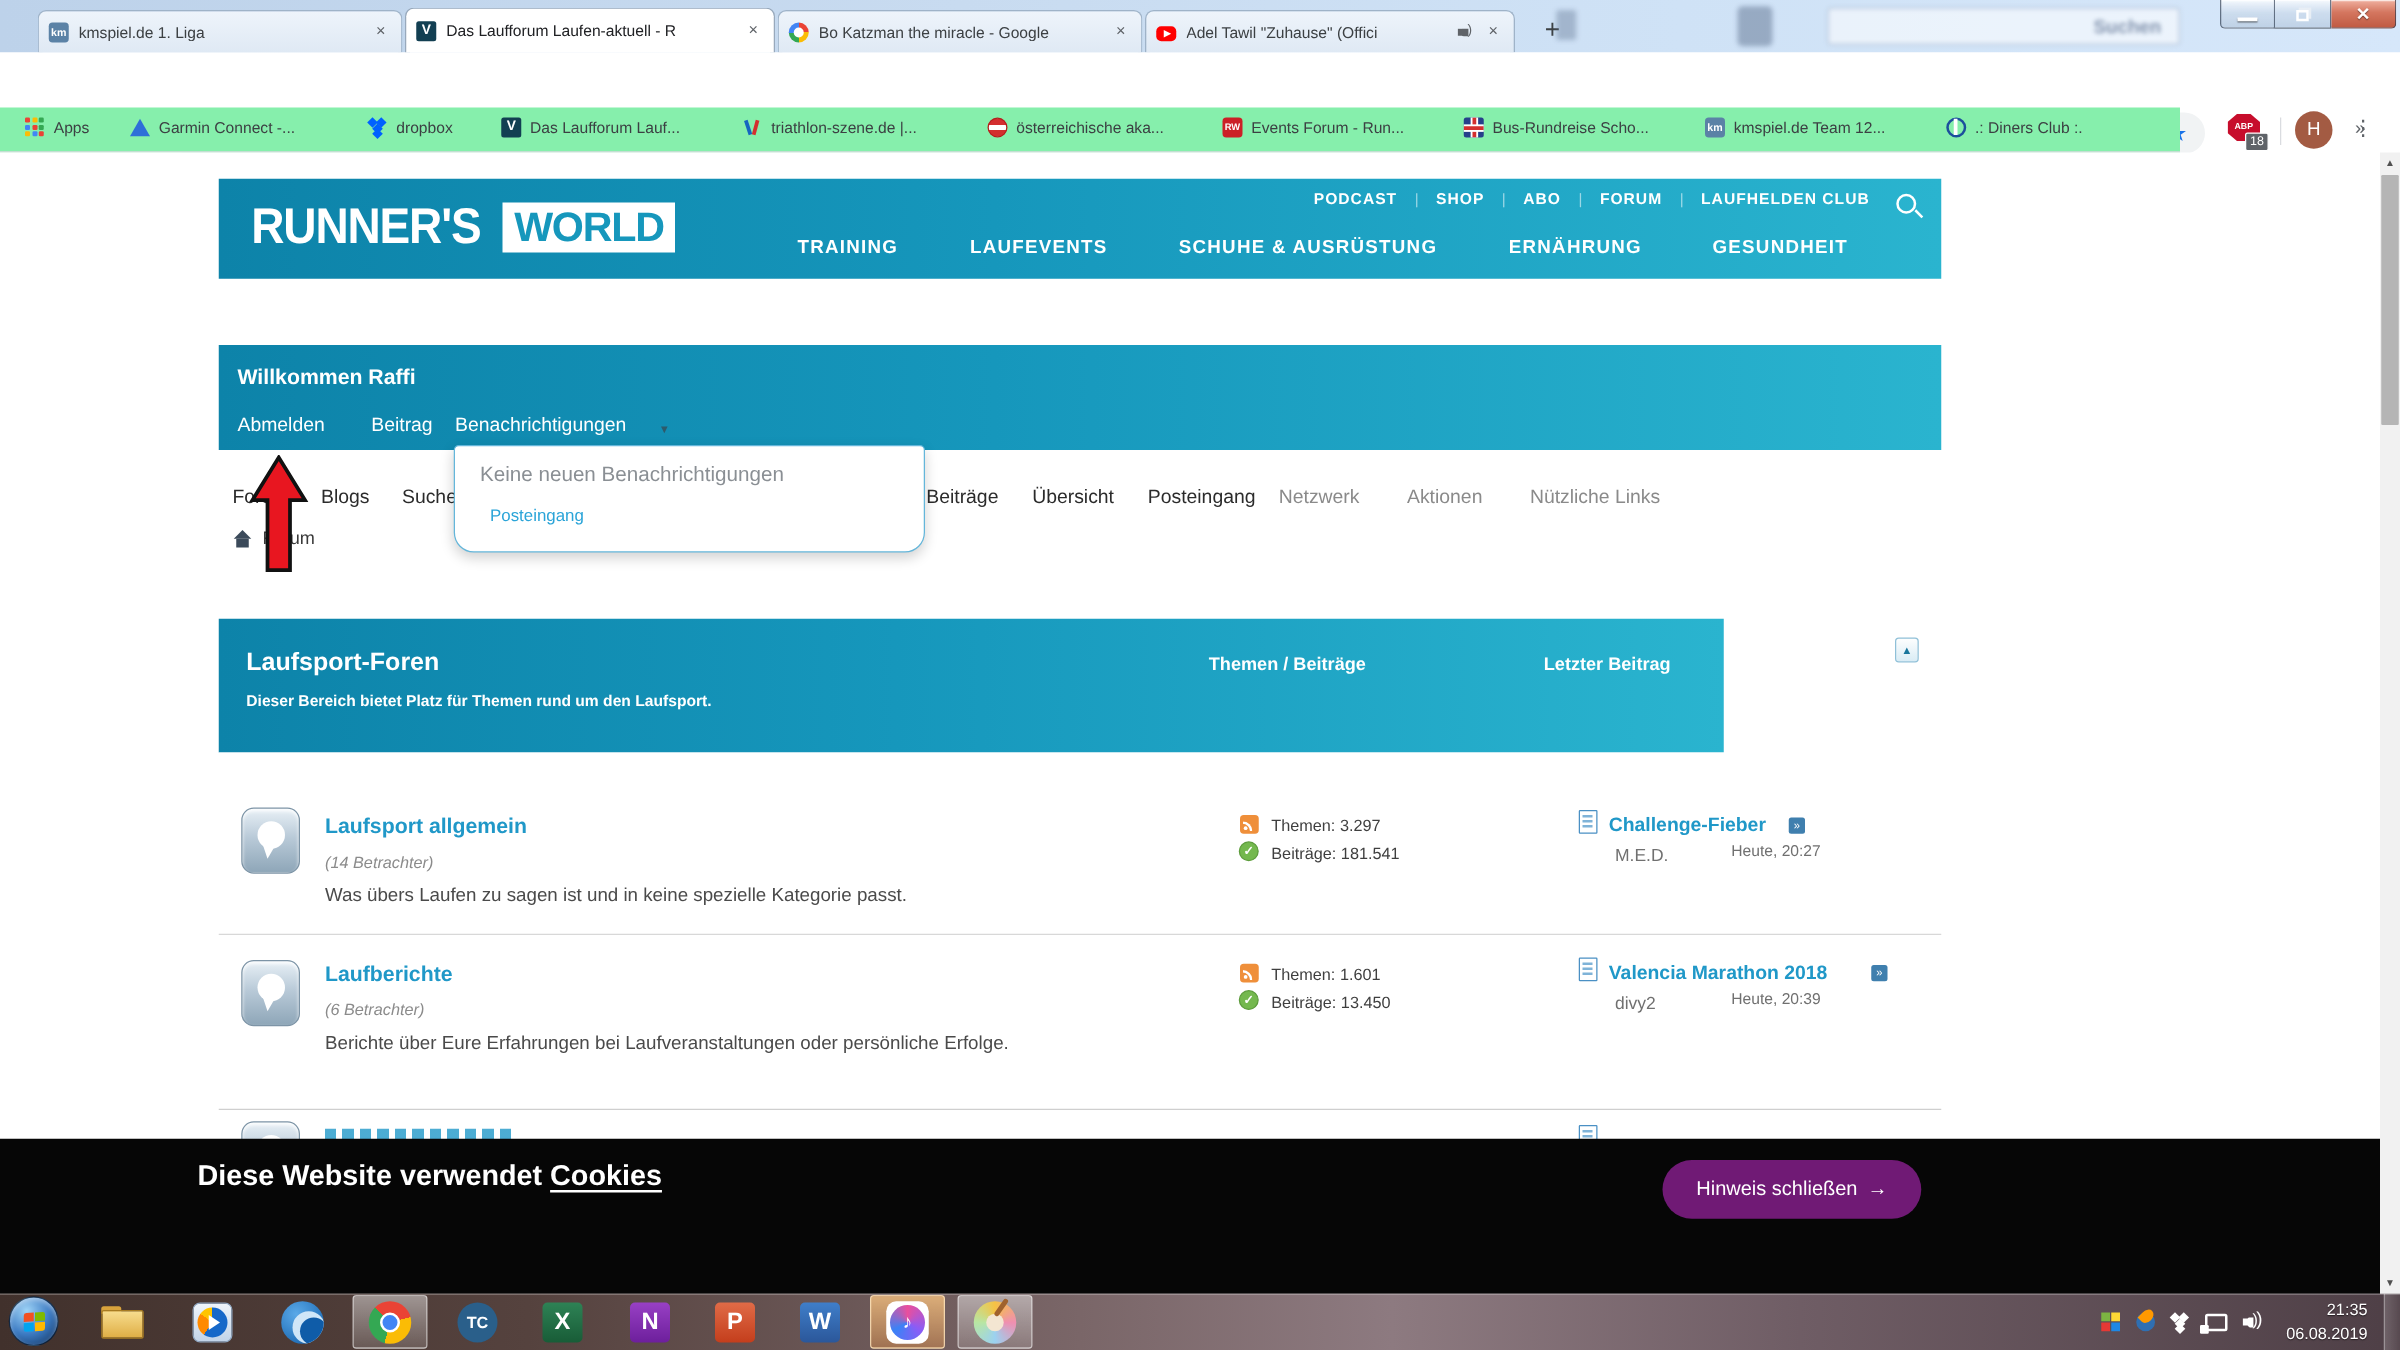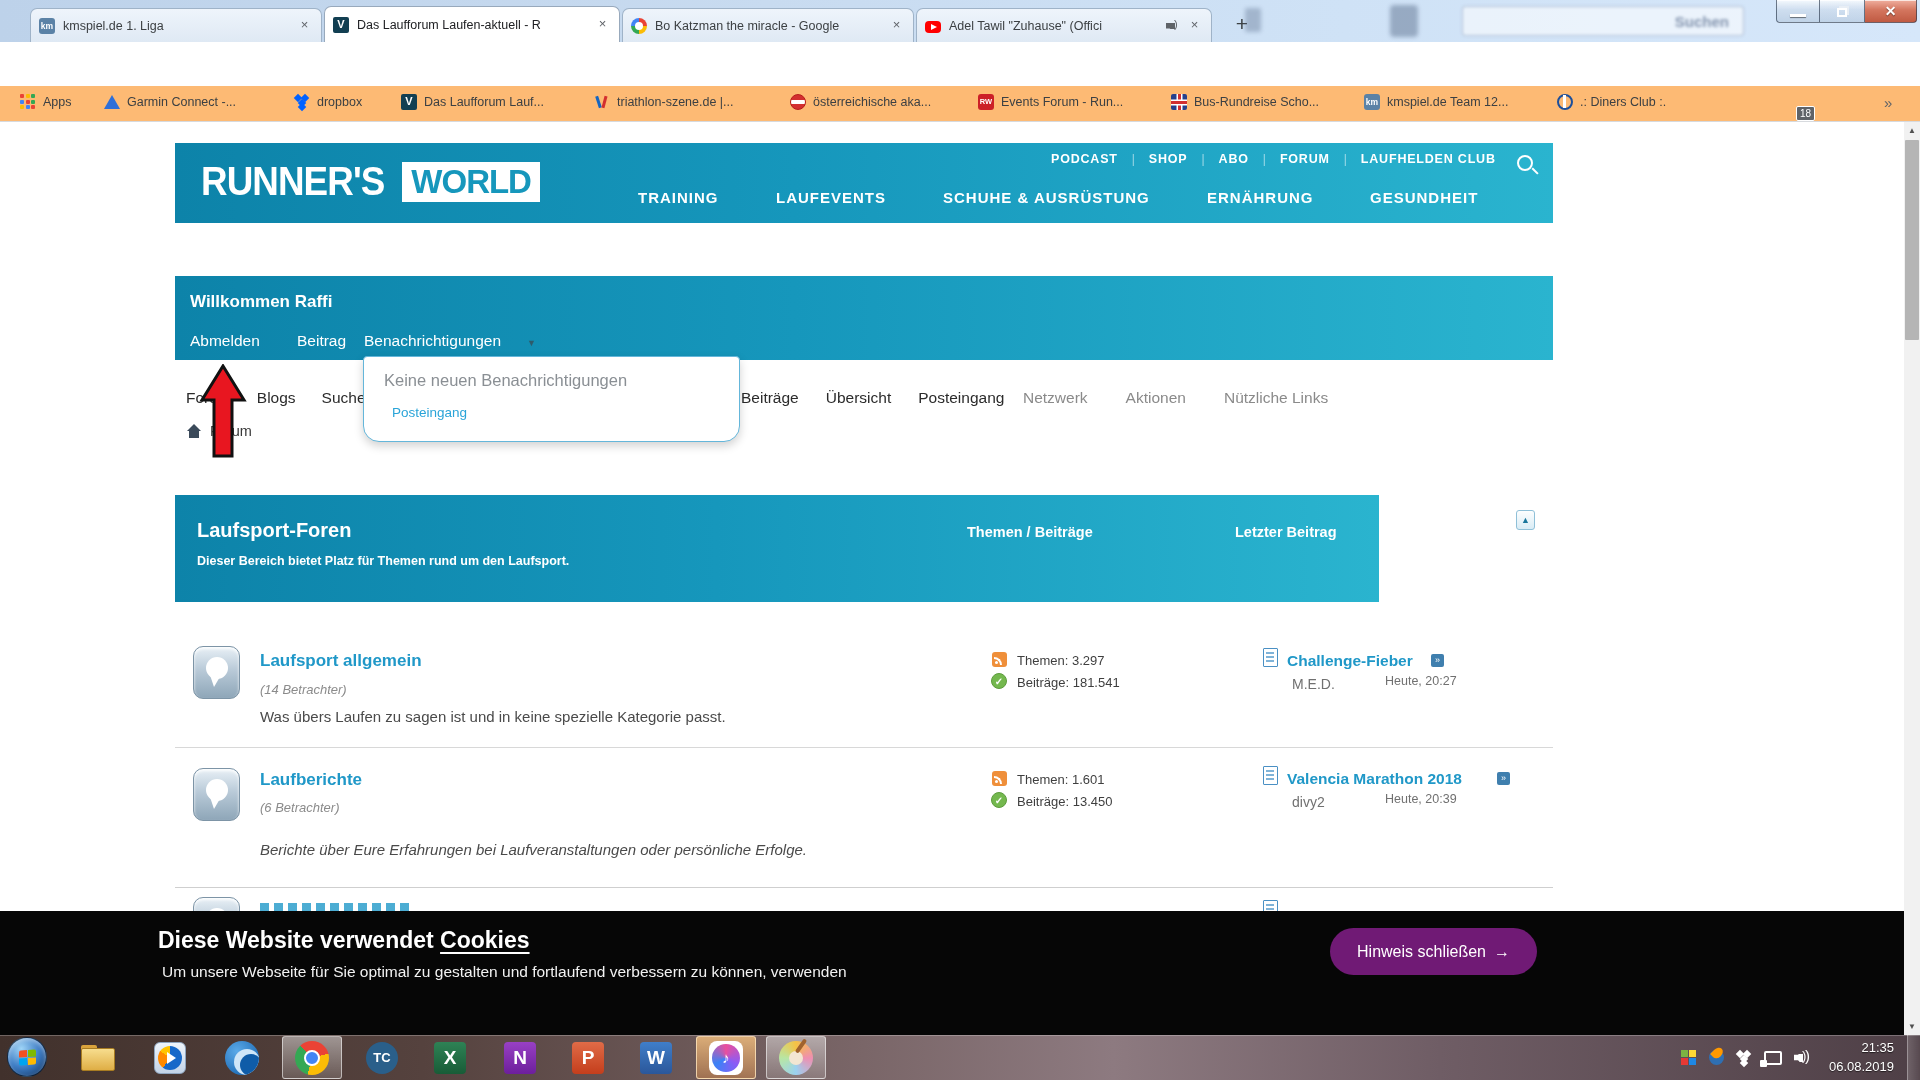--- a/index.html
+++ b/index.html
@@ -55,21 +55,21 @@
     background:#c70d2c; clip-path:polygon(30% 0,70% 0,100% 30%,100% 70%,70% 100%,30% 100%,0 70%,0 30%);
     color:#fff; font-size:7px; font-weight:bold; text-align:center; line-height:22px; }
   #abp-badge { left:1796px; top:64px; background:#5f6368; color:#fff; font-size:10px; padding:1px 3px;
     border-radius:2px; border:1px solid #fff; z-index:2; }
   #profile-avatar { left:1836px; top:47px; width:30px; height:30px; border-radius:50%; background:#a35b43;
     color:#fff; font-size:15px; text-align:center; line-height:30px; }
   #menu-dots { left:1882px; top:50px; color:#5f6368; font-size:17px; }
   .toolbar-sep { left:1824px; top:52px; width:1px; height:22px; background:#dadce0; }
 
   
-  #bookmarks { left:0; top:86px; width:1920px; height:36px; background:#fdba74; border-bottom:1px solid #d7dade; }
+  #bookmarks { left:0; top:86px; width:1744px; height:36px; background:#86efac; border-bottom:1px solid #d7dade; }
   .bm { position:absolute; top:8px; display:flex; align-items:center; gap:7px; }
   .bm-label { font-size:12.5px; color:#3c4043; white-space:nowrap; }
   .bmi { width:16px; height:16px; position:relative; flex:none; }
 
   
   #page { left:0; top:122px; width:1904px; height:913px; background:#fff; }
   .teal-band { background:linear-gradient(90deg,#0d83a9 0%,#1697bc 45%,#2ab4cf 100%); }
 
   
   #site-header { left:175px; top:21px; width:1378px; height:80px; }
@@ -415,21 +415,21 @@
       <span class="last-title" style="top:50px;">Challenge-Fieber</span>
       <span class="golast" style="left:1256px;top:52px;">»</span>
       <span class="last-user" style="top:74px;">M.E.D.</span>
       <span class="last-time" style="top:72px;">Heute, 20:27</span>
     </div>
 
     <div class="forum-row" style="top:625px;height:140px;border-top:1px solid #d8d8d8;">
       <div class="bubble-icon" style="top:20px;"></div>
       <span class="forum-title" style="top:22px;">Laufberichte</span>
       <span class="viewers" style="top:52px;">(6 Betrachter)</span>
-      <span class="fdesc" style="top:89px;max-width:560px;font-style:italic;">Berichte über Eure Erfahrungen bei Laufveranstaltungen oder persönliche Erfolge.</span>
+      <span class="fdesc" style="top:74px;max-width:560px;">Berichte über Eure Erfahrungen bei Laufveranstaltungen oder persönliche Erfolge.</span>
       <span class="rss-icon" style="top:23px;">
           <u></u>
           <i></i>
         </span>
       <span class="statline" style="top:24px;"><span>Themen:</span> <span>1.601</span></span>
       <span class="check-icon" style="top:44px;">✓</span>
       <span class="statline" style="top:46px;"><span>Beiträge:</span> <span>13.450</span></span>
       <span class="doc-icon" style="top:18px;"></span>
       <span class="last-title" style="top:22px;">Valencia Marathon 2018</span>
       <span class="golast" style="left:1322px;top:24px;">»</span>
@@ -441,21 +441,20 @@
       <div class="bubble-icon" style="top:9px;"></div>
       <div class="abs" style="left:85px;top:15px;width:150px;height:10px;background:repeating-linear-gradient(90deg,#2098c8 0 9px,transparent 9px 14px);opacity:.8;"></div>
       <span class="doc-icon" style="top:12px;"></span>
     </div>
   </div>
 
   <div id="cookie-banner" class="abs">
     <div id="cookie-title" class="abs">
       <span>Diese Website verwendet </span><u>Cookies</u>
     </div>
-    <div class="cookie-line" style="top:52px;">Um unsere Webseite für Sie optimal zu gestalten und fortlaufend verbessern zu können, verwenden</div>
     <div id="cookie-btn" class="abs">
       <span>Hinweis schließen</span>
       <span>→</span>
     </div>
   </div>
 
   <div id="scrollbar" class="abs">
     <div class="sb-btn" style="top:0;">▲</div>
     <div id="sb-thumb"></div>
     <div class="sb-btn" style="bottom:0;">▼</div>

